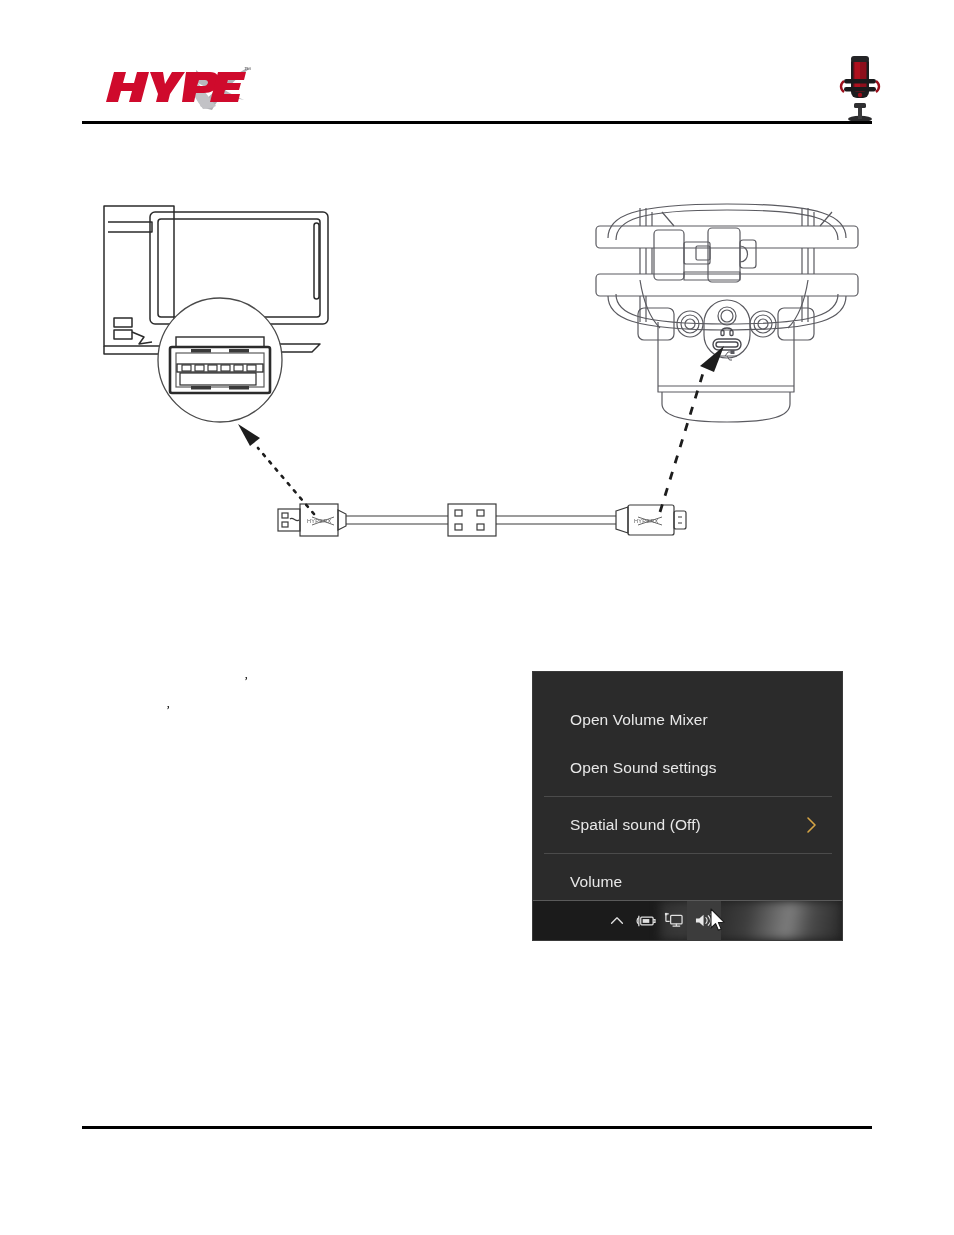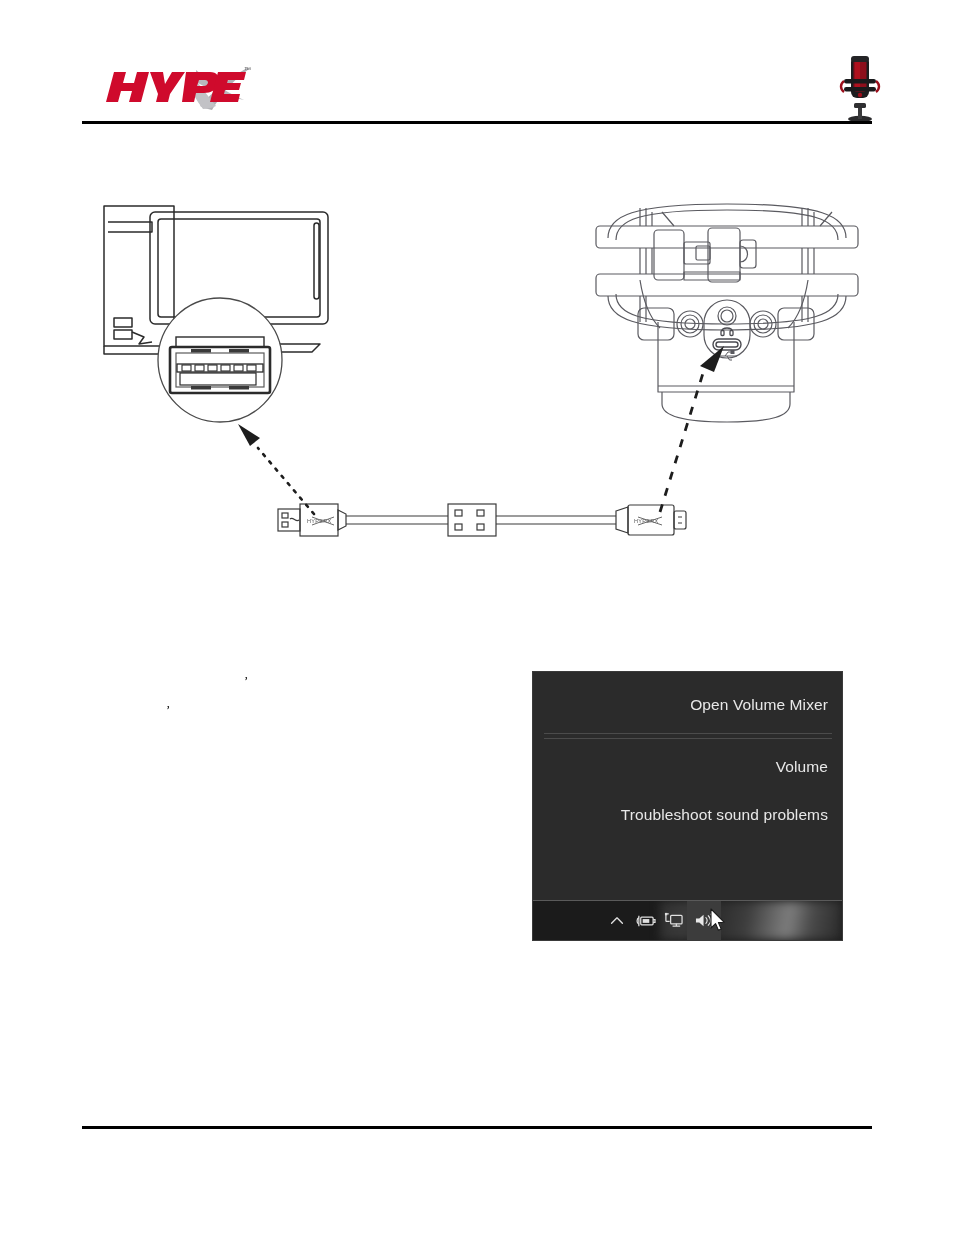--- a/index.html
+++ b/index.html
@@ -99,22 +99,21 @@
   #sound-menu {
     position: absolute;
     left: 533px;
     top: 672px;
     width: 309px;
     height: 268px;
     background: #2b2b2b;
     box-shadow: 0 0 0 1px #3a3a3a;
   }
   #sound-menu-items {
-    padding-top: 9px;
-    text-align: right;
+    padding-top: 24px;
   }
   .menu-item {
     height: 48px;
     display: flex;
     align-items: center;
     padding: 0 14px 0 37px;
     color: #e8e8e8;
     font-size: 15.5px;
     font-family: "Liberation Sans", sans-serif;
     letter-spacing: 0.1px;
@@ -396,23 +395,34 @@
 <div class="stray-mark" id="stray-mark-1">’</div>
 <div class="stray-mark" id="stray-mark-2">’</div>
 
 <div id="sound-menu">
   <div id="sound-menu-items">
 
     <div class="menu-item">
       <span class="menu-label">Open Volume Mixer</span>
     </div>
 
+    <div class="menu-item">
+      <span class="menu-label">Open Sound settings</span>
+    </div>
 
     <div class="menu-sep"></div>
 
+    <div class="menu-item">
+      <span class="menu-label">Spatial sound (Off)</span>
+      <span class="submenu-chevron">
+        <svg viewBox="0 0 14 20" width="14" height="20" aria-hidden="true">
+          <path d="M3 3 L10 10 L3 17" fill="none" stroke="#d6a545" stroke-width="1.6" stroke-linecap="round" stroke-linejoin="round"></path>
+        </svg>
+      </span>
+    </div>
 
     <div class="menu-sep"></div>
 
     <div class="menu-item">
       <span class="menu-label">Volume</span>
     </div>
 
     <div class="menu-item">
       <span class="menu-label">Troubleshoot sound problems</span>
     </div>

